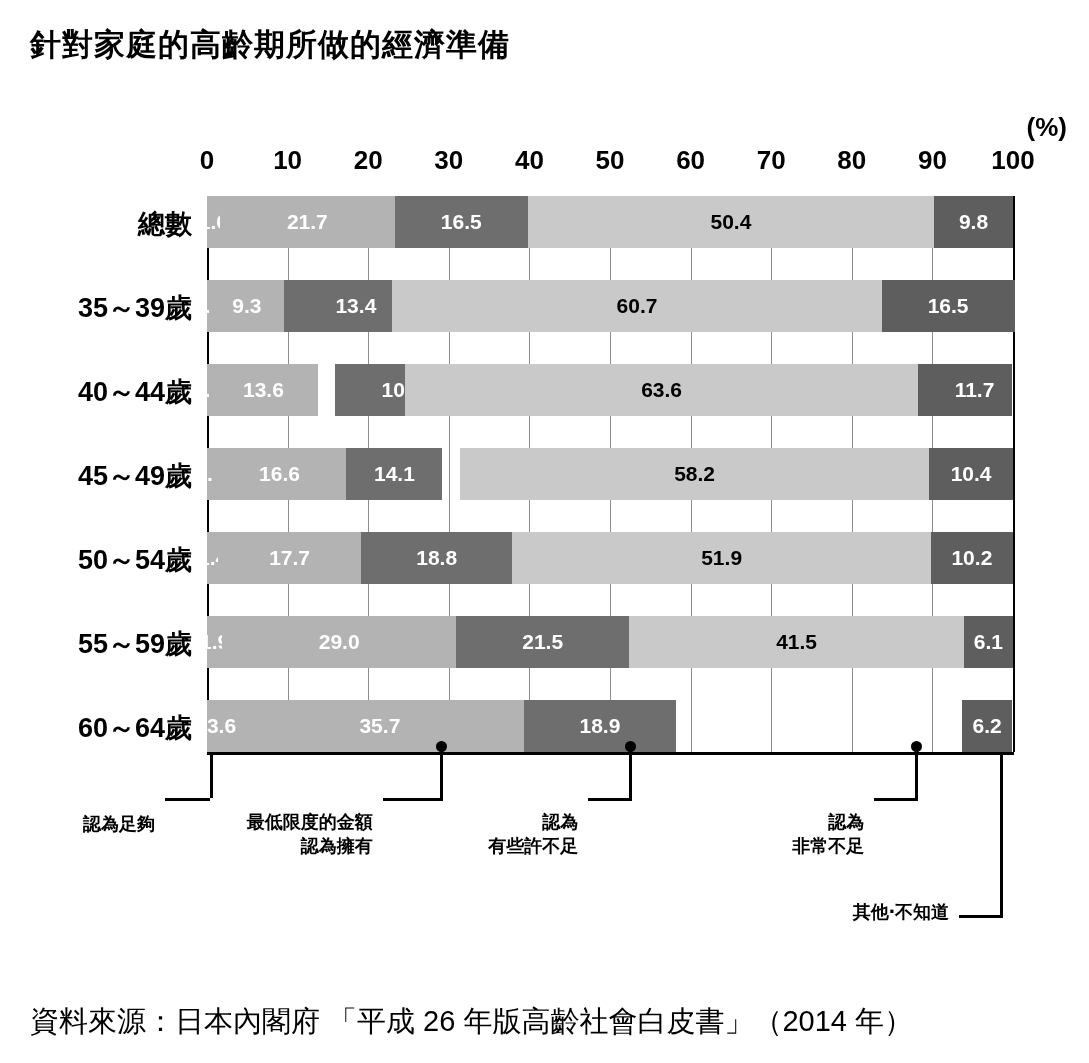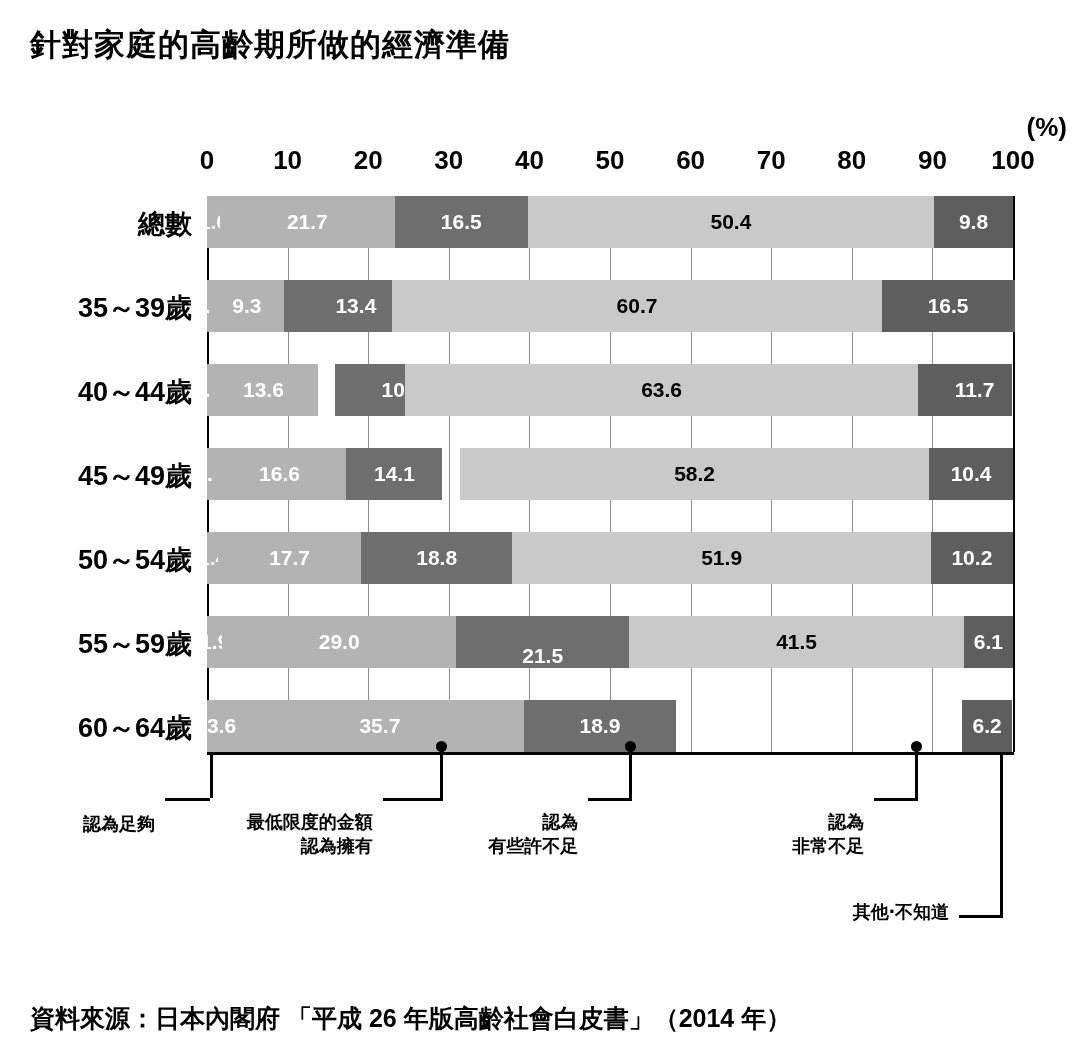--- a/index.html
+++ b/index.html
@@ -129,23 +129,22 @@
     font-size: 18px;
     font-weight: bold;
     line-height: 1.35;
     white-space: nowrap;
   }
 
   #source {
     position: absolute;
     left: 30px;
     top: 1002px;
-    font-size: 25px;
-    white-space: nowrap;
-    font-weight: bold;
+    font-size: 29px;
+    white-space: nowrap;
   }
 </style>
 </head>
 <body>
 
 <div id="title">針對家庭的高齡期所做的經濟準備</div>
 
 <div id="chart">
   <div class="pct-label">(%)</div>
   <div id="ticks">
@@ -261,21 +260,21 @@
           <span>10.2</span>
         </div>
       </div>
       <div class="row" style="top: 420px;">
         <div class="seg" style="left: 0px; width: 15.314px; background: rgb(179, 179, 179); color: rgb(255, 255, 255);">
           <span>1.9</span>
         </div>
         <div class="seg" style="left: 15.314px; width: 233.74px; background: rgb(179, 179, 179); color: rgb(255, 255, 255);">
           <span>29.0</span>
         </div>
-        <div class="seg" style="left: 249.054px; width: 173.29px; background: rgb(110, 110, 110); color: rgb(255, 255, 255); align-items: flex-end;">
+        <div class="seg" style="left: 249.054px; width: 173.29px; background: rgb(110, 110, 110); color: rgb(255, 255, 255);">
           <span>21.5</span>
         </div>
         <div class="seg" style="left: 422.344px; width: 334.49px; background: rgb(201, 201, 201); color: rgb(0, 0, 0);">
           <span>41.5</span>
         </div>
         <div class="seg" style="left: 756.834px; width: 49.166px; background: rgb(94, 94, 94); color: rgb(255, 255, 255);">
           <span>6.1</span>
         </div>
       </div>
       <div class="row" style="top: 504px;">

